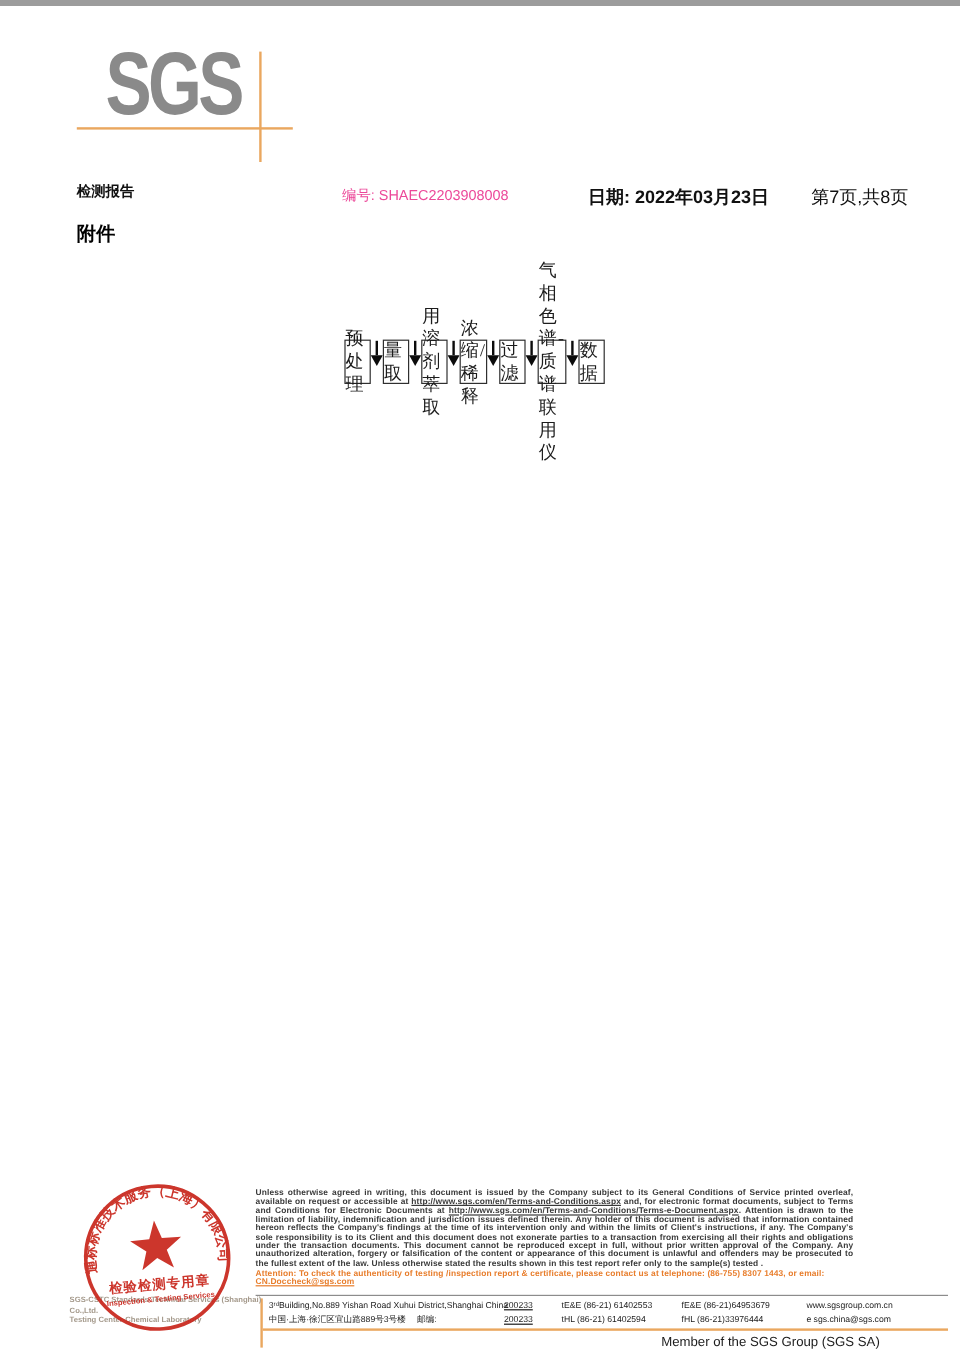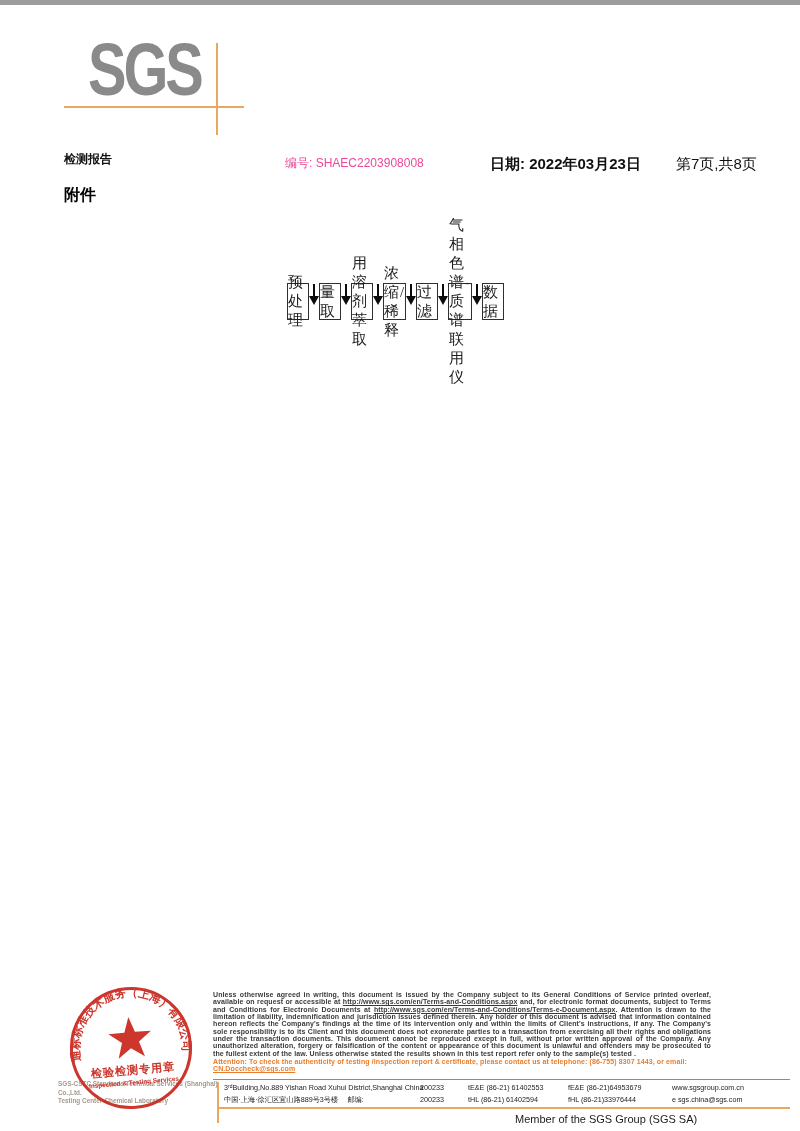--- a/index.html
+++ b/index.html
@@ -56,27 +56,27 @@
   }
   .dlink { color:#3a3a3a; text-decoration:underline; }
   .attention { color:#e87d2b; margin-top:1px; text-align:left; }
   .alink { color:#e87d2b; text-decoration:underline; font-weight:700; }
 
   
   .addr-rule { position:absolute; left:213px; top:1074px; width:577px; height:1px; background:#8c8c8c; }
   .addr-block { position:absolute; left:224px; top:1077px; width:566px; font-size:7.2px; color:#1c1c1c; z-index:2; }
   .addr-row { display:flex; align-items:flex-start; line-height:11.5px; white-space:nowrap; }
   .c-addr { width:196px; }
-  .c-zip  { width:48px; }
+  .c-zip  { width:48px;text-decoration:underline; }
   .c-tel  { width:100px; }
   .c-fax  { width:104px; }
   .c-web  { flex:1; }
   .addr-vline { position:absolute; left:217px; top:1077px; width:2px; height:41px; background:#eaa75f; }
   .addr-hline { position:absolute; left:219px; top:1102px; width:571px; height:2px; background:#eaa75f; }
-  .member { position:absolute; left:515px; top:1108px; font-size:11px; color:#1c1c1c; }
+  .member { position:absolute; left:551px; top:1108px; font-size:11px; color:#1c1c1c; }
 
   svg text { font-family:"Liberation Sans","DejaVu Sans",sans-serif; }
 </style>
 </head>
 <body>
 
 <div class="page">
 
   <div class="logo-text">SGS</div>
   <i class="logo-hline"></i>

